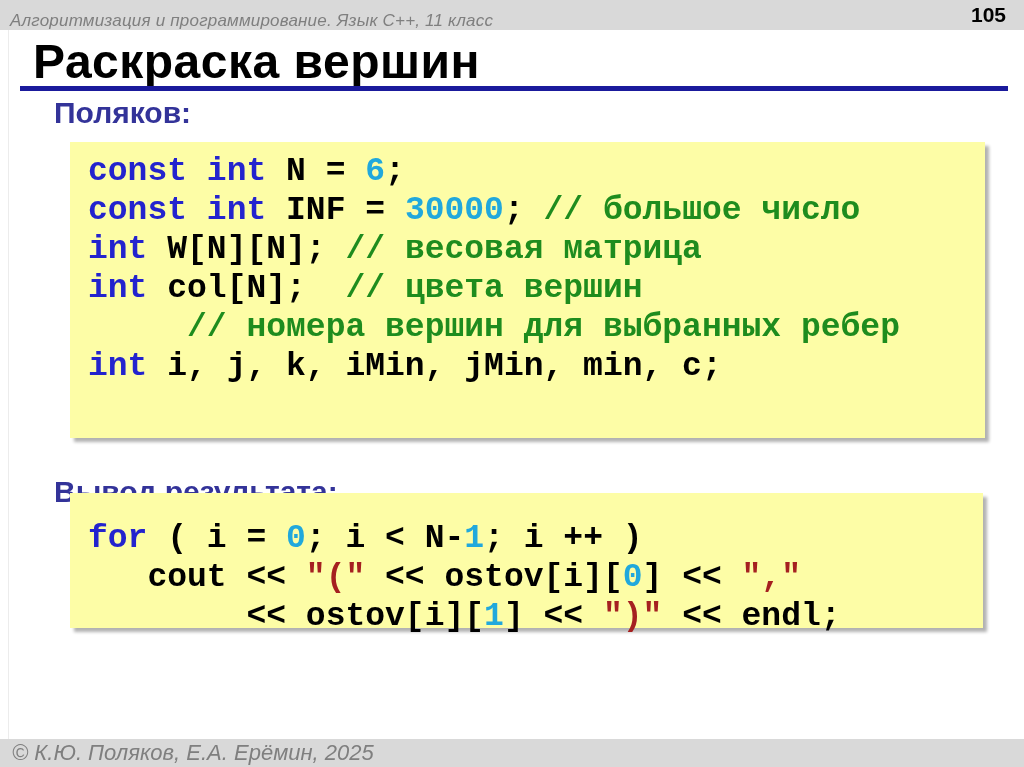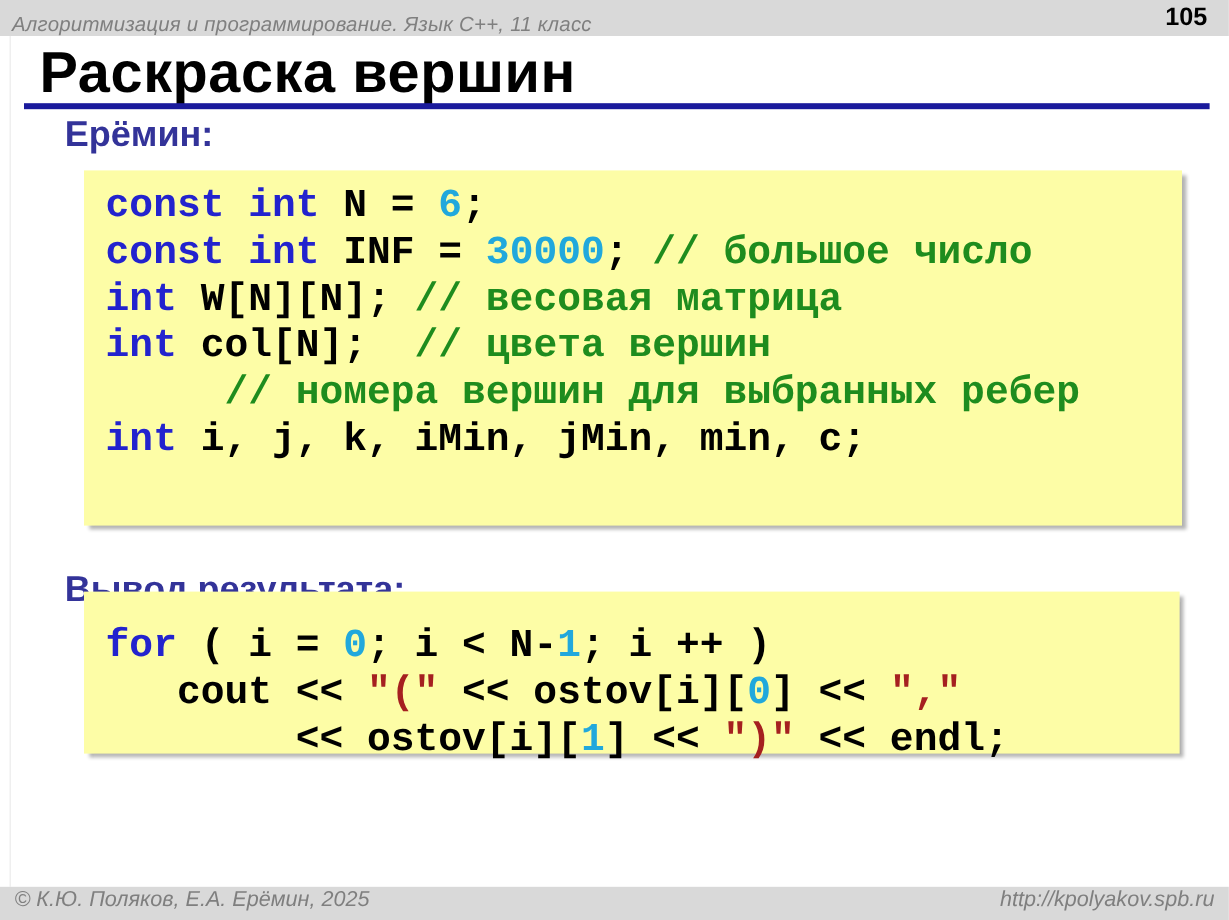--- a/index.html
+++ b/index.html
@@ -50,54 +50,53 @@
   #codebox-output{left:70px;top:493px;width:913px;height:135px;padding:26px 0 0 18px;}
   .code-line{white-space:pre;}
   .tk-kw{color:var(--kw);}
   .tk-num{color:var(--num);}
   .tk-com{color:var(--com);font-family:Liberation Mono, monospace;}
   .tk-str{color:var(--str);}
   .tk-pl{color:#000;}
   .footer{
     position:absolute;left:0;bottom:0;width:1024px;height:28px;
     background:var(--bar);
-    display:flex;justify-content:space-between;
+    display:flex;align-items:center;justify-content:space-between;
     box-sizing:border-box;padding:0 12px;
-    font-style:italic;color:var(--bartext);font-size:18px;
+    font-style:italic;color:var(--bartext);font-size:22px;
   }
   .footer span{white-space:nowrap;}
 </style>
 </head>
 <body>
 
 <div class="topbar">
   <span class="topbar-title">Алгоритмизация и программирование. Язык C++, 11 класс</span>
   <span class="pagenum">105</span>
 </div>
 
 <div class="leftline"></div>
 
 <div class="slide-title">Раскраска вершин</div>
 <div class="rule"></div>
 
-<div class="section-label" id="label-data">Ерёмин:</div>
+<div class="section-label" id="label-data">Поляков:</div>
 
 <div class="codebox" id="codebox-data">
     <div class="code-line"><span class="tk-kw">const</span><span class="tk-pl"> </span><span class="tk-kw">int</span><span class="tk-pl"> N = </span><span class="tk-num">6</span><span class="tk-pl">;</span></div>
     <div class="code-line"><span class="tk-kw">const</span><span class="tk-pl"> </span><span class="tk-kw">int</span><span class="tk-pl"> INF = </span><span class="tk-num">30000</span><span class="tk-pl">; </span><span class="tk-com">// большое число</span></div>
     <div class="code-line"><span class="tk-kw">int</span><span class="tk-pl"> W[N][N]; </span><span class="tk-com">// весовая матрица</span></div>
     <div class="code-line"><span class="tk-kw">int</span><span class="tk-pl"> col[N];  </span><span class="tk-com">// цвета вершин</span></div>
     <div class="code-line"><span class="tk-pl">     </span><span class="tk-com">// номера вершин для выбранных ребер</span></div>
     <div class="code-line"><span class="tk-kw">int</span><span class="tk-pl"> i, j, k, iMin, jMin, min, c;</span></div>
   </div>
 
 <div class="section-label" id="label-output">Вывод результата:</div>
 
 <div class="codebox" id="codebox-output">
     <div class="code-line"><span class="tk-kw">for</span><span class="tk-pl"> ( i = </span><span class="tk-num">0</span><span class="tk-pl">; i &lt; N-</span><span class="tk-num">1</span><span class="tk-pl">; i ++ )</span></div>
     <div class="code-line"><span class="tk-pl">   cout &lt;&lt; </span><span class="tk-str">"("</span><span class="tk-pl"> &lt;&lt; ostov[i][</span><span class="tk-num">0</span><span class="tk-pl">] &lt;&lt; </span><span class="tk-str">","</span></div>
     <div class="code-line"><span class="tk-pl">        &lt;&lt; ostov[i][</span><span class="tk-num">1</span><span class="tk-pl">] &lt;&lt; </span><span class="tk-str">")"</span><span class="tk-pl"> &lt;&lt; endl;</span></div>
   </div>
 
 <div class="footer">
   <span>© К.Ю. Поляков, Е.А. Ерёмин, 2025</span>
-  <span>http://kpolyakov.spb.ru</span>
 </div>
 
 </body></html>

